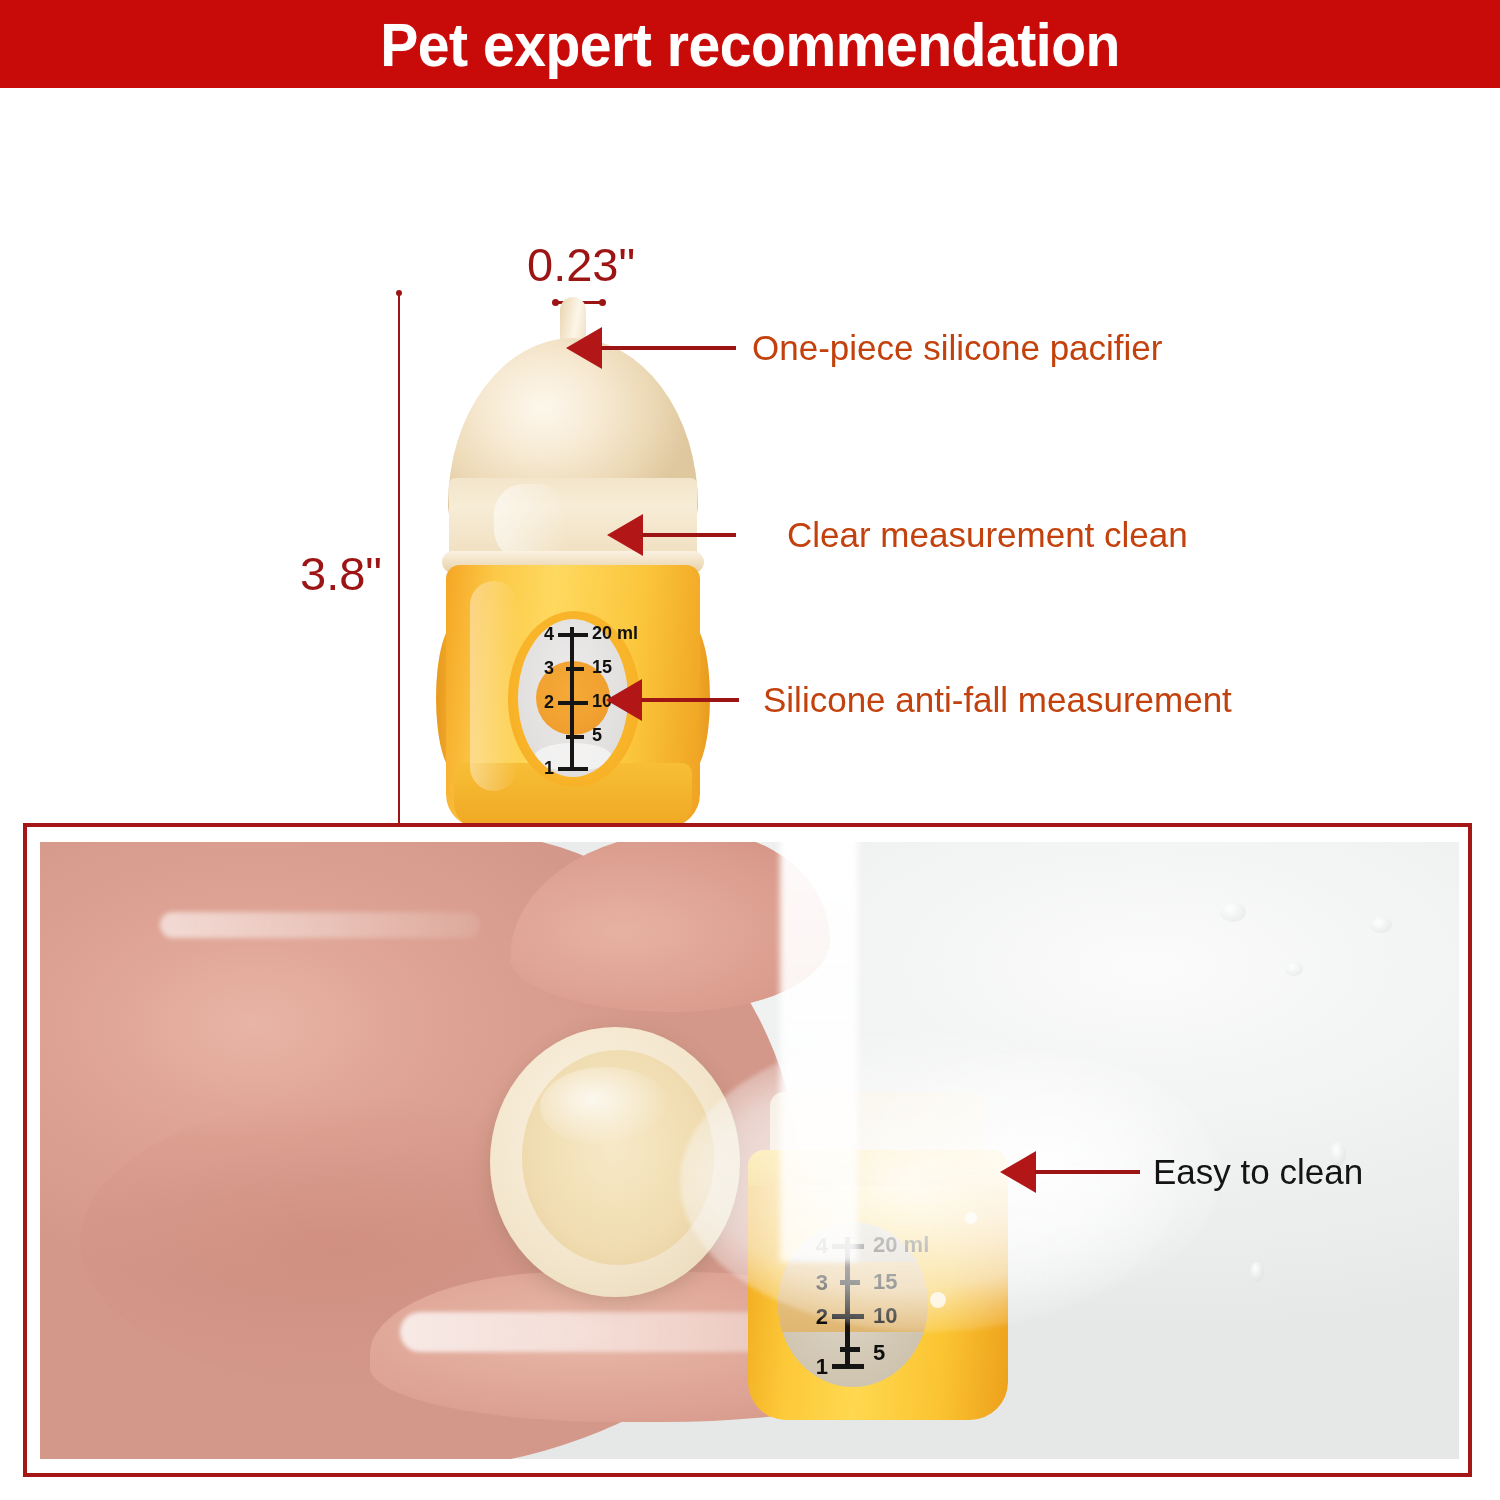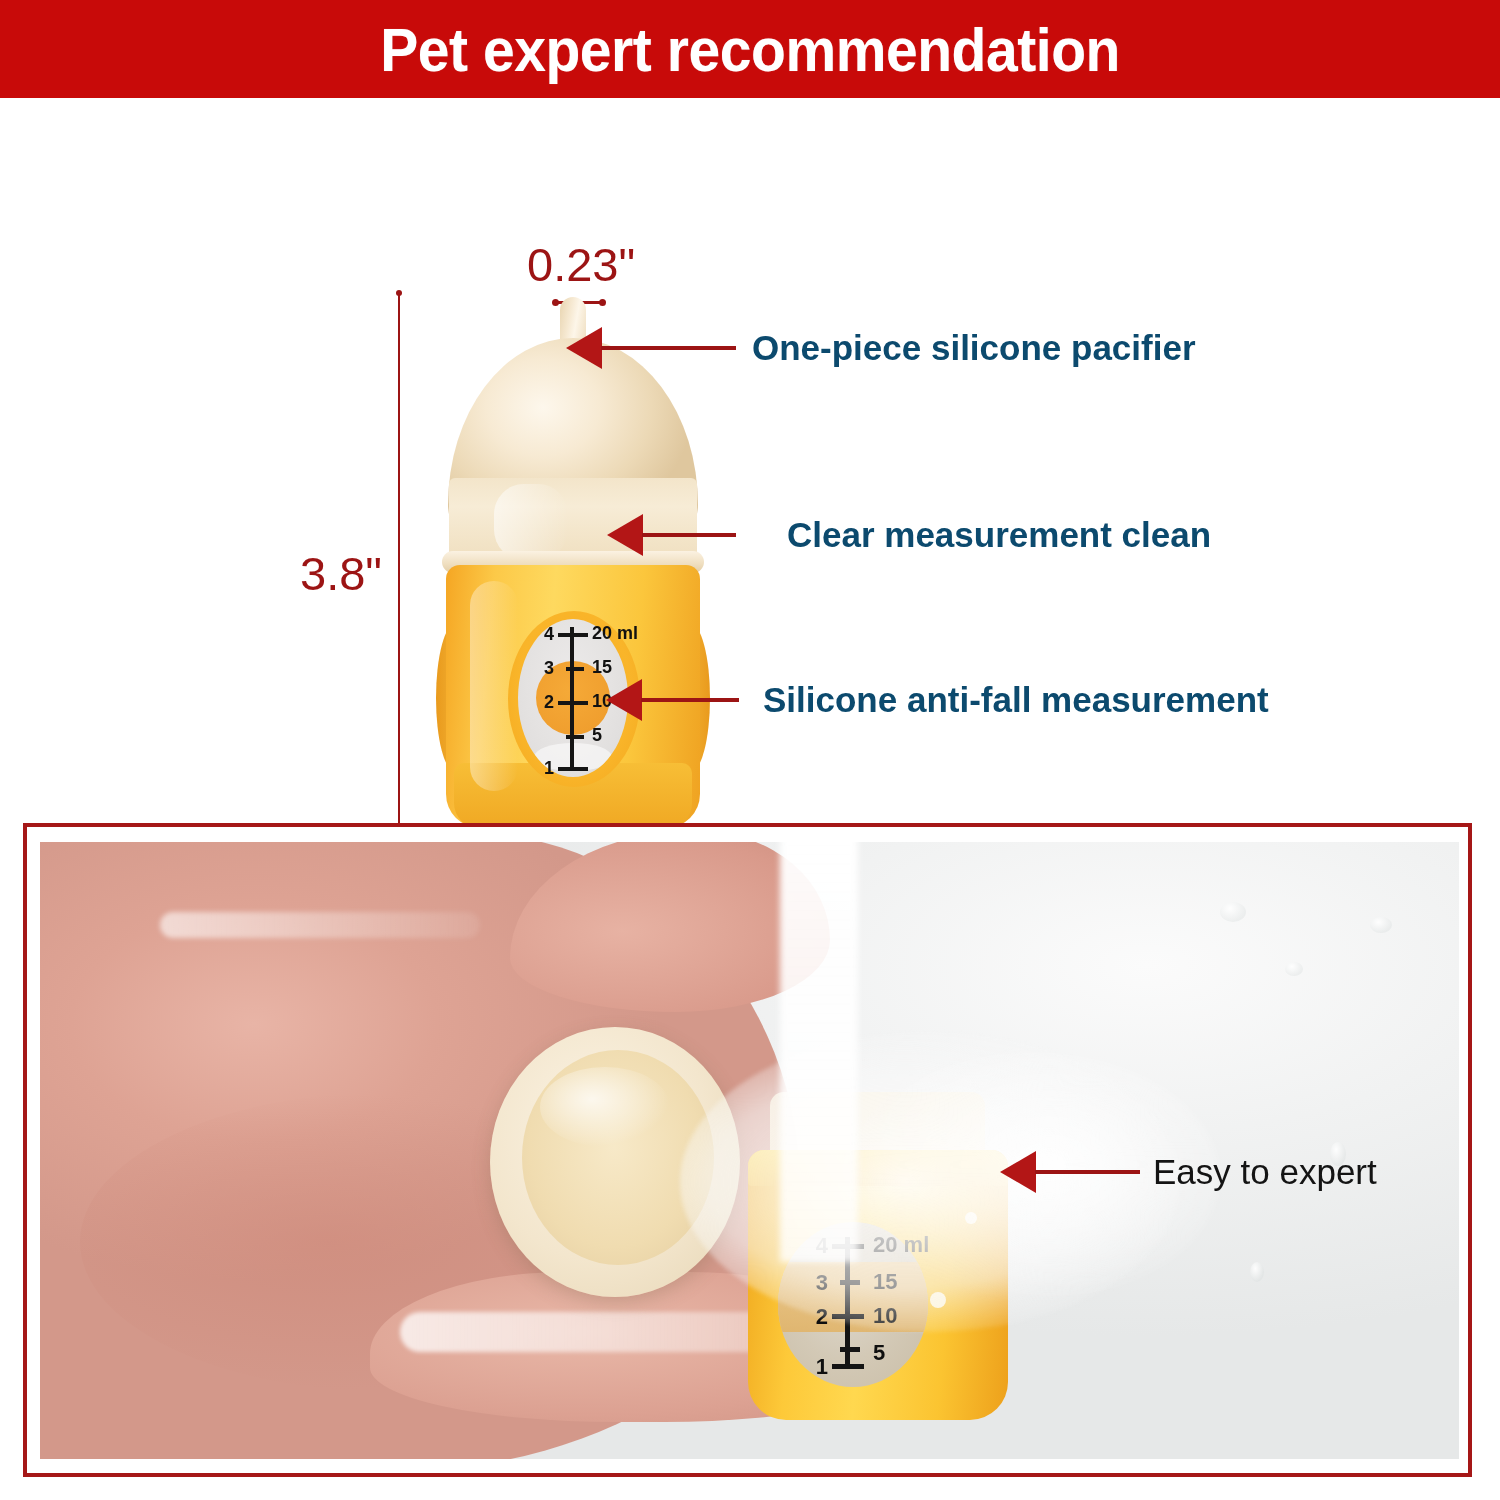--- a/index.html
+++ b/index.html
@@ -6,21 +6,21 @@
   html, body {
     width: 1500px; height: 1500px;
     background: #ffffff;
     font-family: "Liberation Sans", sans-serif;
     overflow: hidden;
   }
   .page { position: relative; width: 1500px; height: 1500px; background: #fff; }
 
   
   .header-banner {
-    position: absolute; left: 0; top: 0; width: 1500px; height: 98px;
+    position: absolute; left: 0; top: 0; width: 1500px; height: 88px;
     background: #c80a09;
     display: flex; align-items: center; justify-content: center;
   }
   .header-title {
     color: #ffffff;
     font-size: 62px;
     font-weight: bold;
     letter-spacing: -0.5px;
     transform: scaleX(0.92);
     font-family: "Liberation Sans", sans-serif;
@@ -169,24 +169,23 @@
   .callout-line {
     position: absolute; height: 4px; background: #9c1414; top: -2px;
   }
   .callout-arrow {
     position: absolute; width: 0; height: 0; top: -21px;
     border-top: 21px solid transparent;
     border-bottom: 21px solid transparent;
     border-right: 36px solid #b31616;
   }
   .callout-text {
-    position: absolute; color: #0c4a6e; font-size: 35px;
+    position: absolute; color: #c2410c; font-size: 35px;
     font-family: "Liberation Sans", sans-serif; white-space: nowrap;
     transform: translateY(-50%);
-    font-weight: bold;
   }
 
   
   .photo-frame {
     position: absolute; left: 23px; top: 823px; width: 1449px; height: 654px;
     border: 4px solid #a51717; background: #ffffff;
   }
   .photo {
     position: absolute; left: 13px; top: 15px; width: 1419px; height: 617px;
     overflow: hidden;
@@ -443,17 +442,17 @@
       </div>
 
       <div class="splash"></div>
       <div class="splash2"></div>
       <div class="stream"></div>
 
       <div class="callout" style="left:0; top:330px">
         <div class="callout-arrow" style="left:960px"></div>
         <div class="callout-line" style="left:995px; width:105px"></div>
       </div>
-      <div class="photo-callout-text" style="left:1113px; top:330px">Easy to expert</div>
+      <div class="photo-callout-text" style="left:1113px; top:330px">Easy to clean</div>
     </div>
   </div>
 
 </div>
 
 </body></html>

